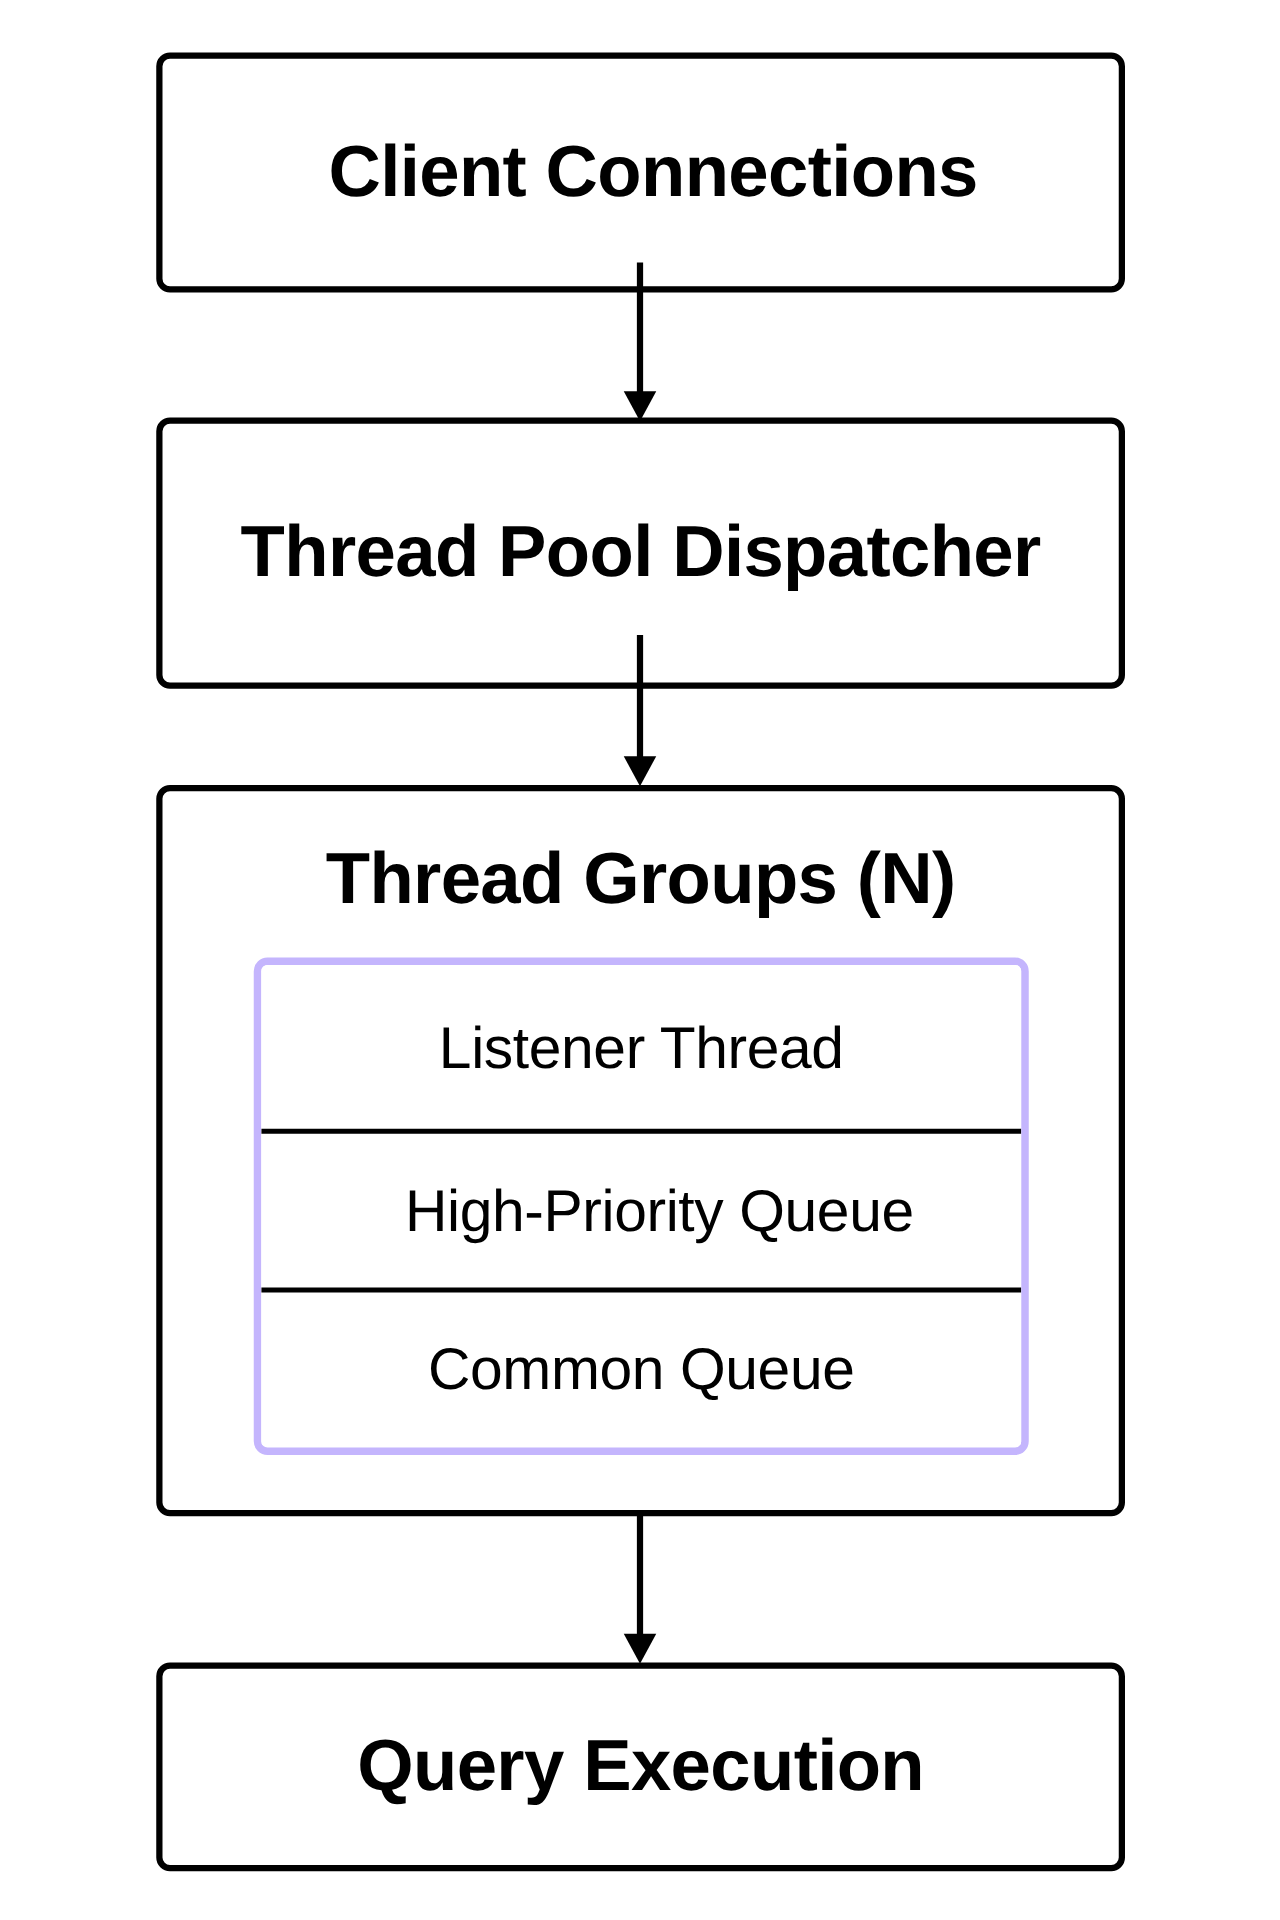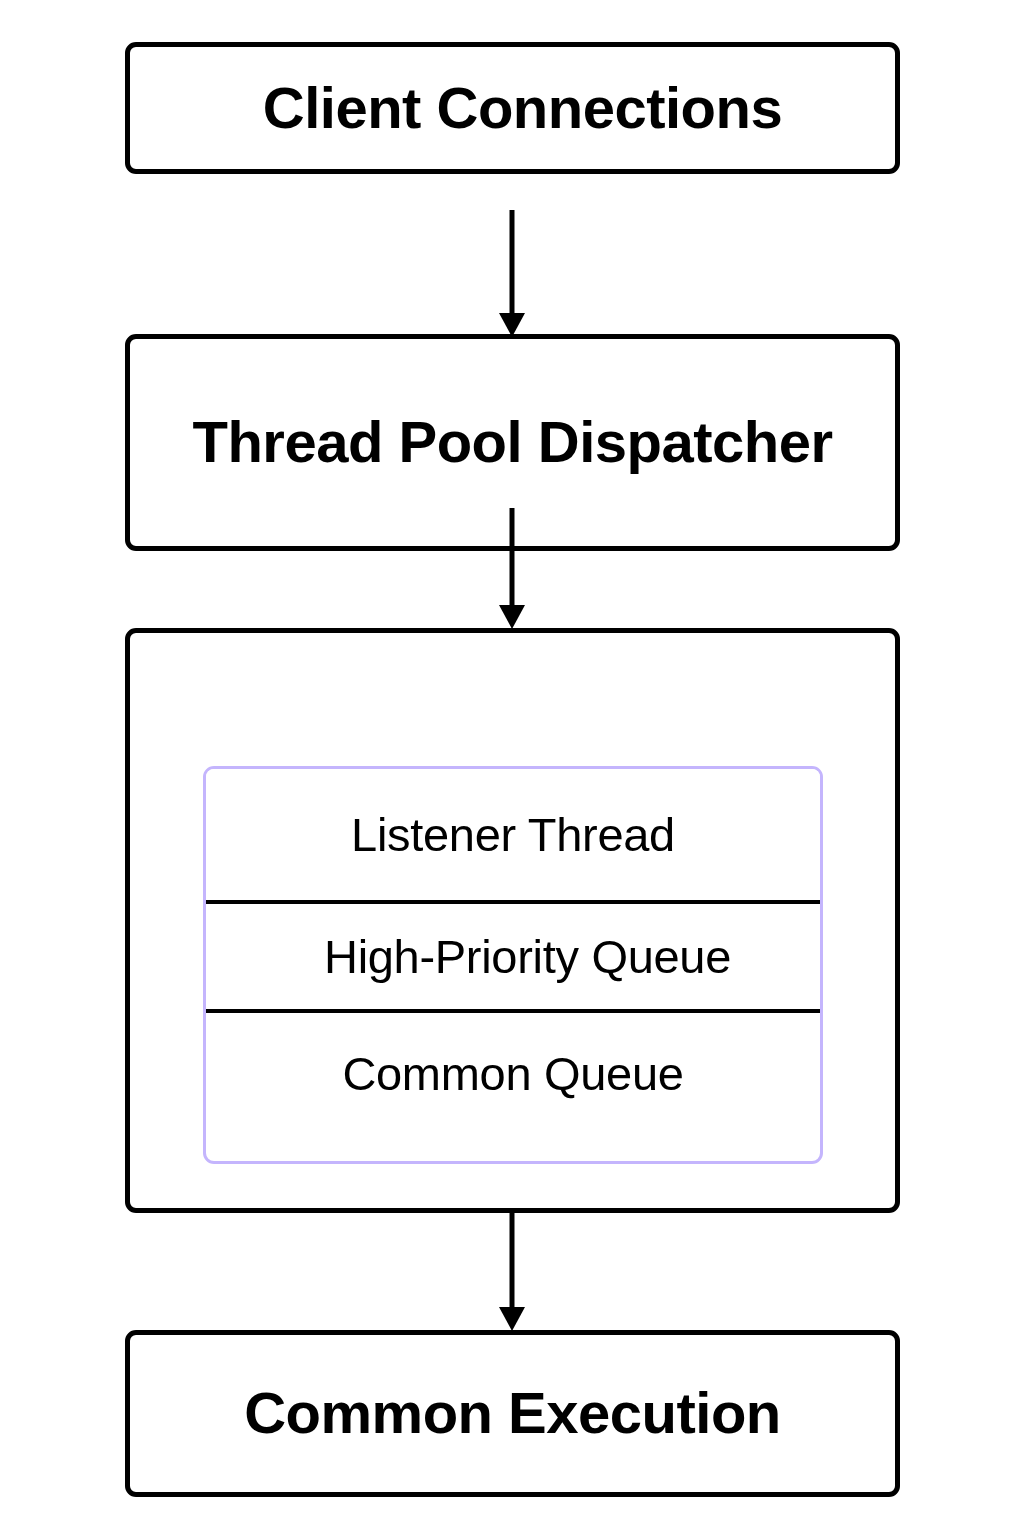--- a/index.html
+++ b/index.html
@@ -44,21 +44,21 @@
     line-height: 1.05;
     letter-spacing: -0.5px;
     text-align: center;
     white-space: nowrap;
     color: #000000;
   }
 
   
   #node-client-connections {
     top: 42px;
-    height: 132px;
+    height: 192px;
     padding-left: 20px;
   }
 
   #node-thread-pool-dispatcher {
     top: 334px;
     height: 217px;
   }
 
   #node-thread-groups {
     top: 628px;
@@ -86,21 +86,21 @@
   }
 
   #thread-group-stack {
     position: absolute;
     left: 73px;           
     top: 133px;           
     width: 620px;
     height: 398px;
     box-sizing: border-box;
     background: #ffffff;
-    border: 3px solid #c4b5fd;
+    border: 6px solid #c4b5fd;
     border-radius: 11px;
     overflow: hidden;
     display: flex;
     flex-direction: column;
   }
 
   .stack-row {
     display: flex;
     align-items: center;
     justify-content: center;
@@ -116,21 +116,21 @@
     font-weight: 400;
     font-size: 47px;
     line-height: 1.05;
     letter-spacing: -0.3px;
     text-align: center;
     white-space: nowrap;
     color: #000000;
   }
 
   #stack-row-0 { height: 131px; }
-  #stack-row-1 { height: 109px; padding-left: 29px; }
+  #stack-row-1 { height: 127px; padding-left: 29px; }
   #stack-row-2 { height: 126px; justify-content: center; }
 
   
   .connector {
     position: absolute;
     left: 0;
     width: 1024px;
     pointer-events: none;
   }
   .connector svg {
@@ -160,20 +160,21 @@
 
   <div class="connector" id="connector-2" style="top:508px; height:126px;">
     <svg width="1024" height="126" viewBox="0 0 1024 126" xmlns="http://www.w3.org/2000/svg">
       <line x1="512" y1="0" x2="512" y2="100" stroke="#000000" stroke-width="5"></line>
       <polygon points="499,97 525,97 512,121" fill="#000000"></polygon>
     </svg>
   </div>
 
   <div class="node" id="node-thread-groups">
 
+    <div class="group-title">Thread Groups (N)</div>
 
     <div id="thread-group-stack">
 
       <div class="stack-row" id="stack-row-0">
         <span class="stack-row-label">Listener Thread</span>
       </div>
 
       <div class="stack-row" id="stack-row-1">
         <span class="stack-row-label">High-Priority Queue</span>
       </div>
@@ -186,16 +187,16 @@
   </div>
 
   <div class="connector" id="connector-3" style="top:1208px; height:128px;">
     <svg width="1024" height="128" viewBox="0 0 1024 128" xmlns="http://www.w3.org/2000/svg">
       <line x1="512" y1="0" x2="512" y2="102" stroke="#000000" stroke-width="5"></line>
       <polygon points="499,99 525,99 512,123" fill="#000000"></polygon>
     </svg>
   </div>
 
   <div class="node" id="node-query-execution">
-    <span class="node-label">Common Execution</span>
+    <span class="node-label">Query Execution</span>
   </div>
 
 </div>
 
 </body></html>

